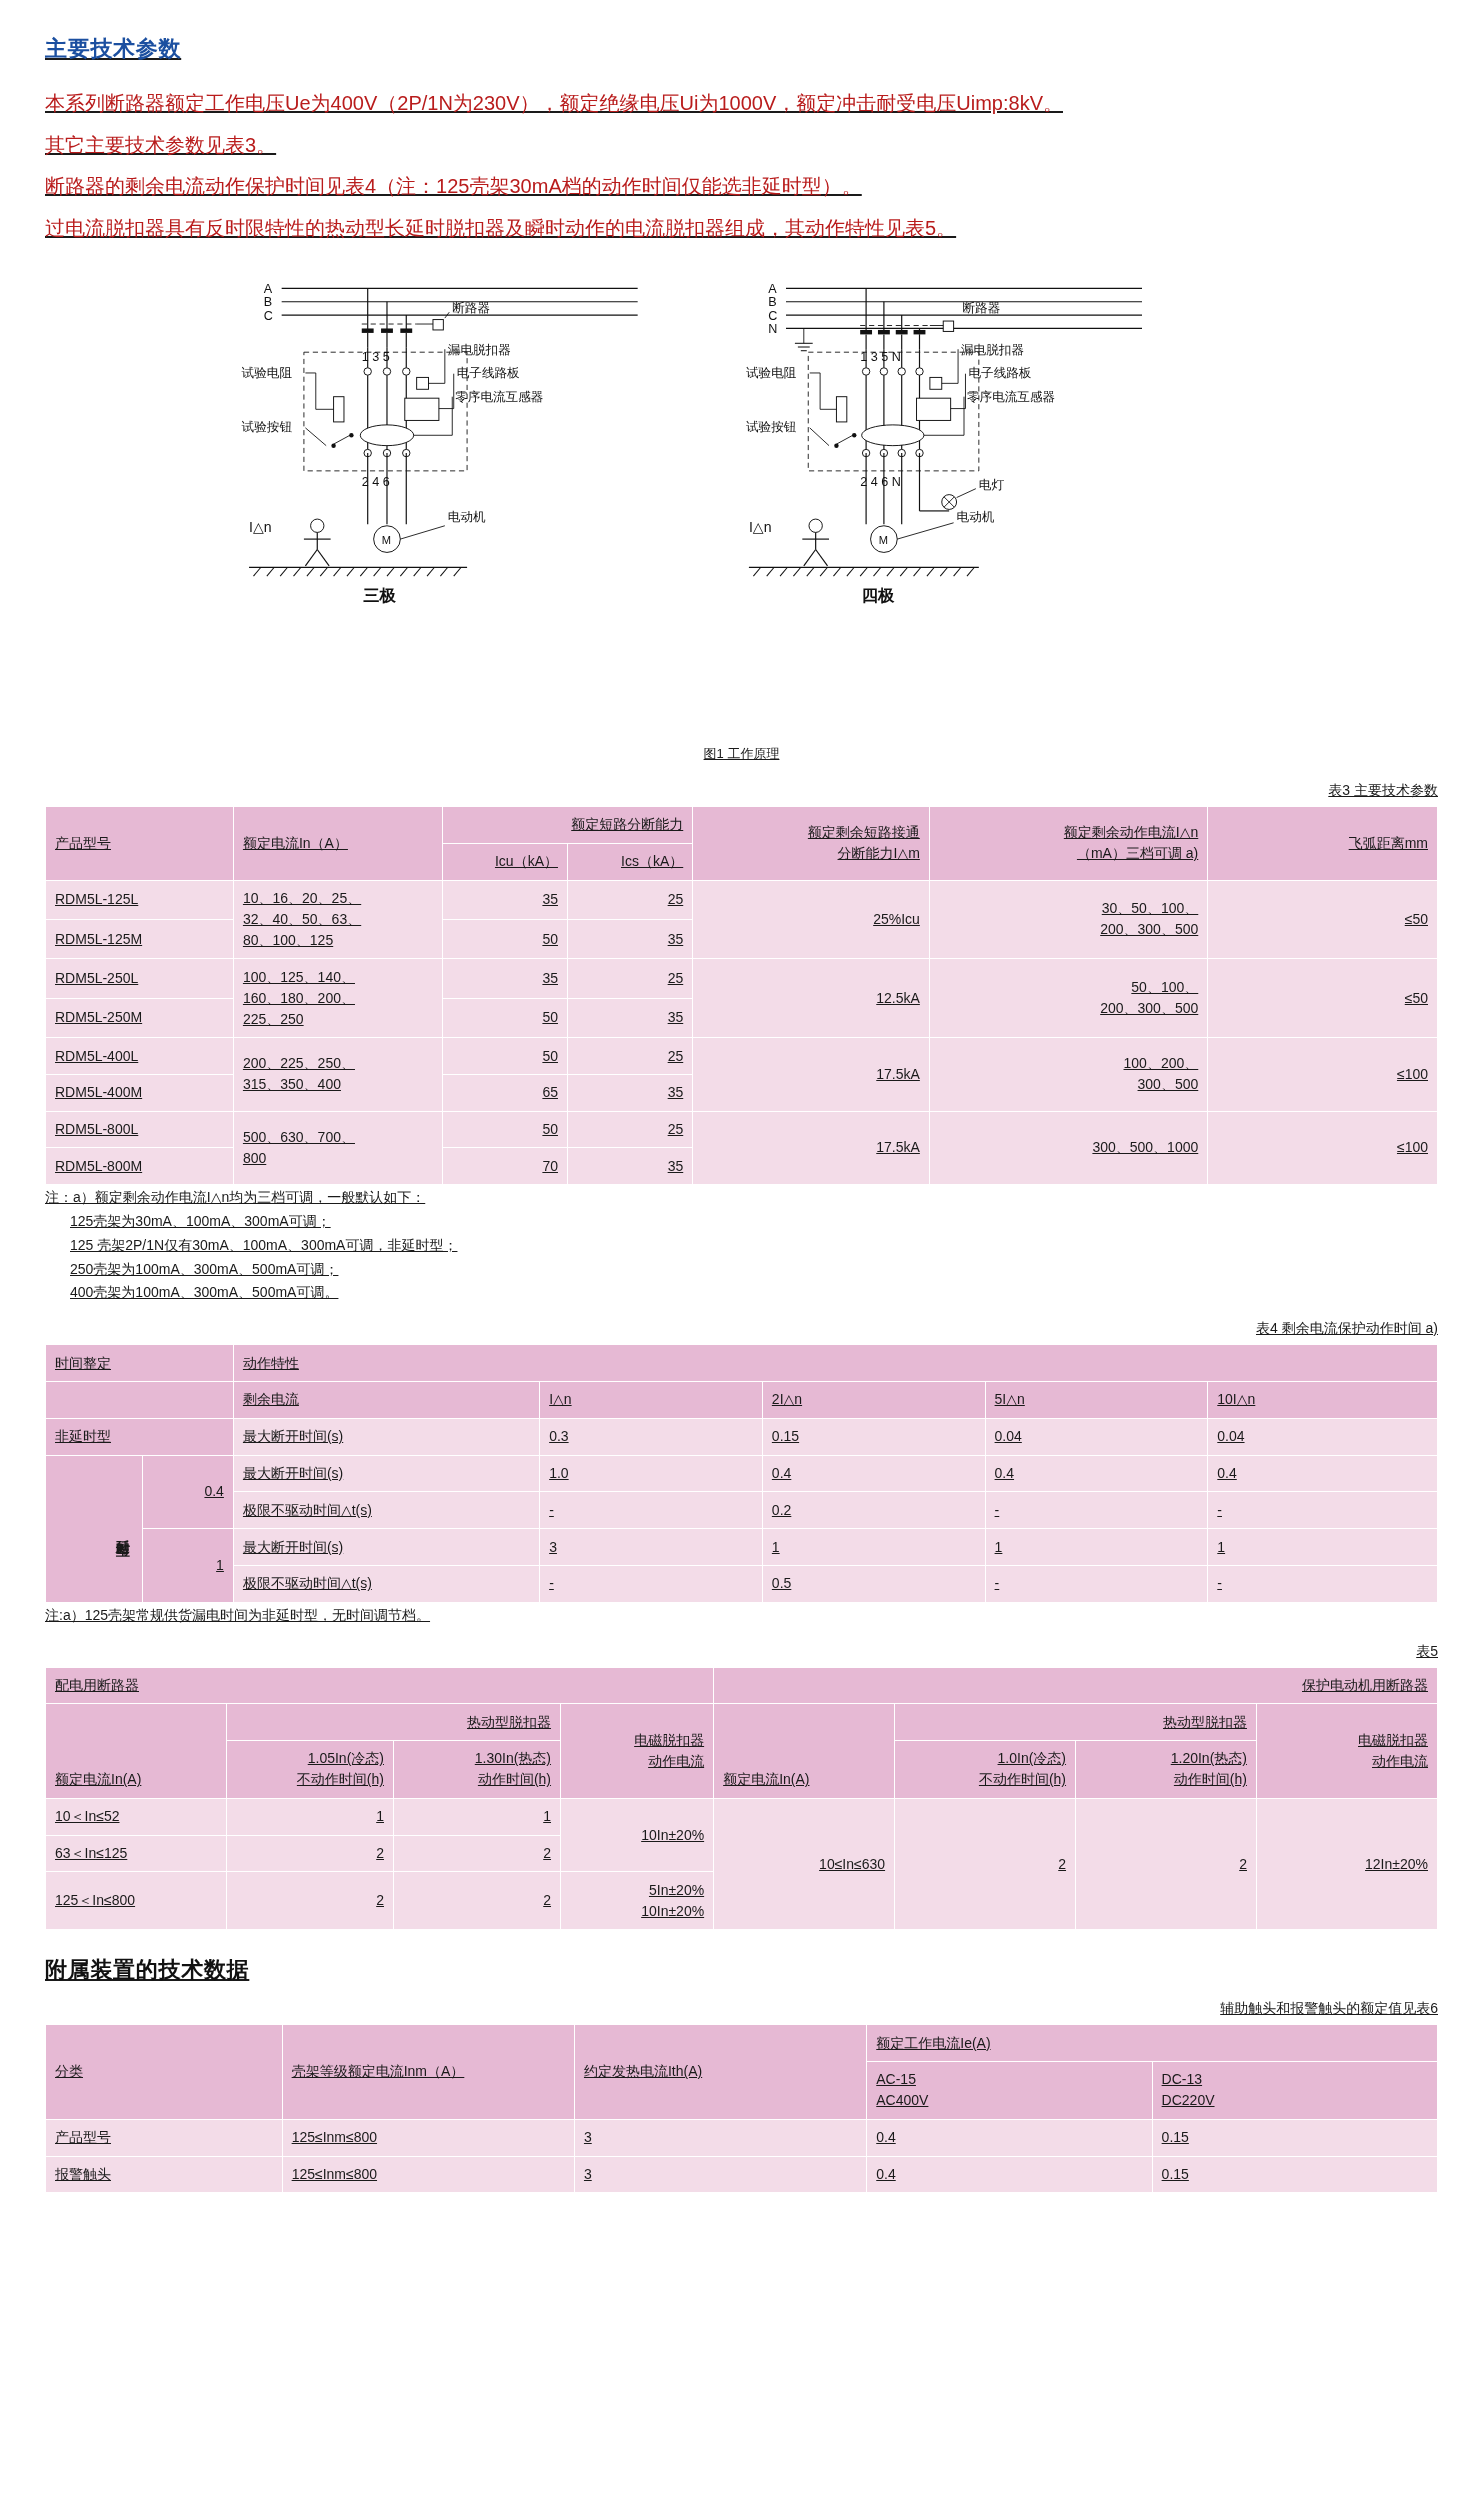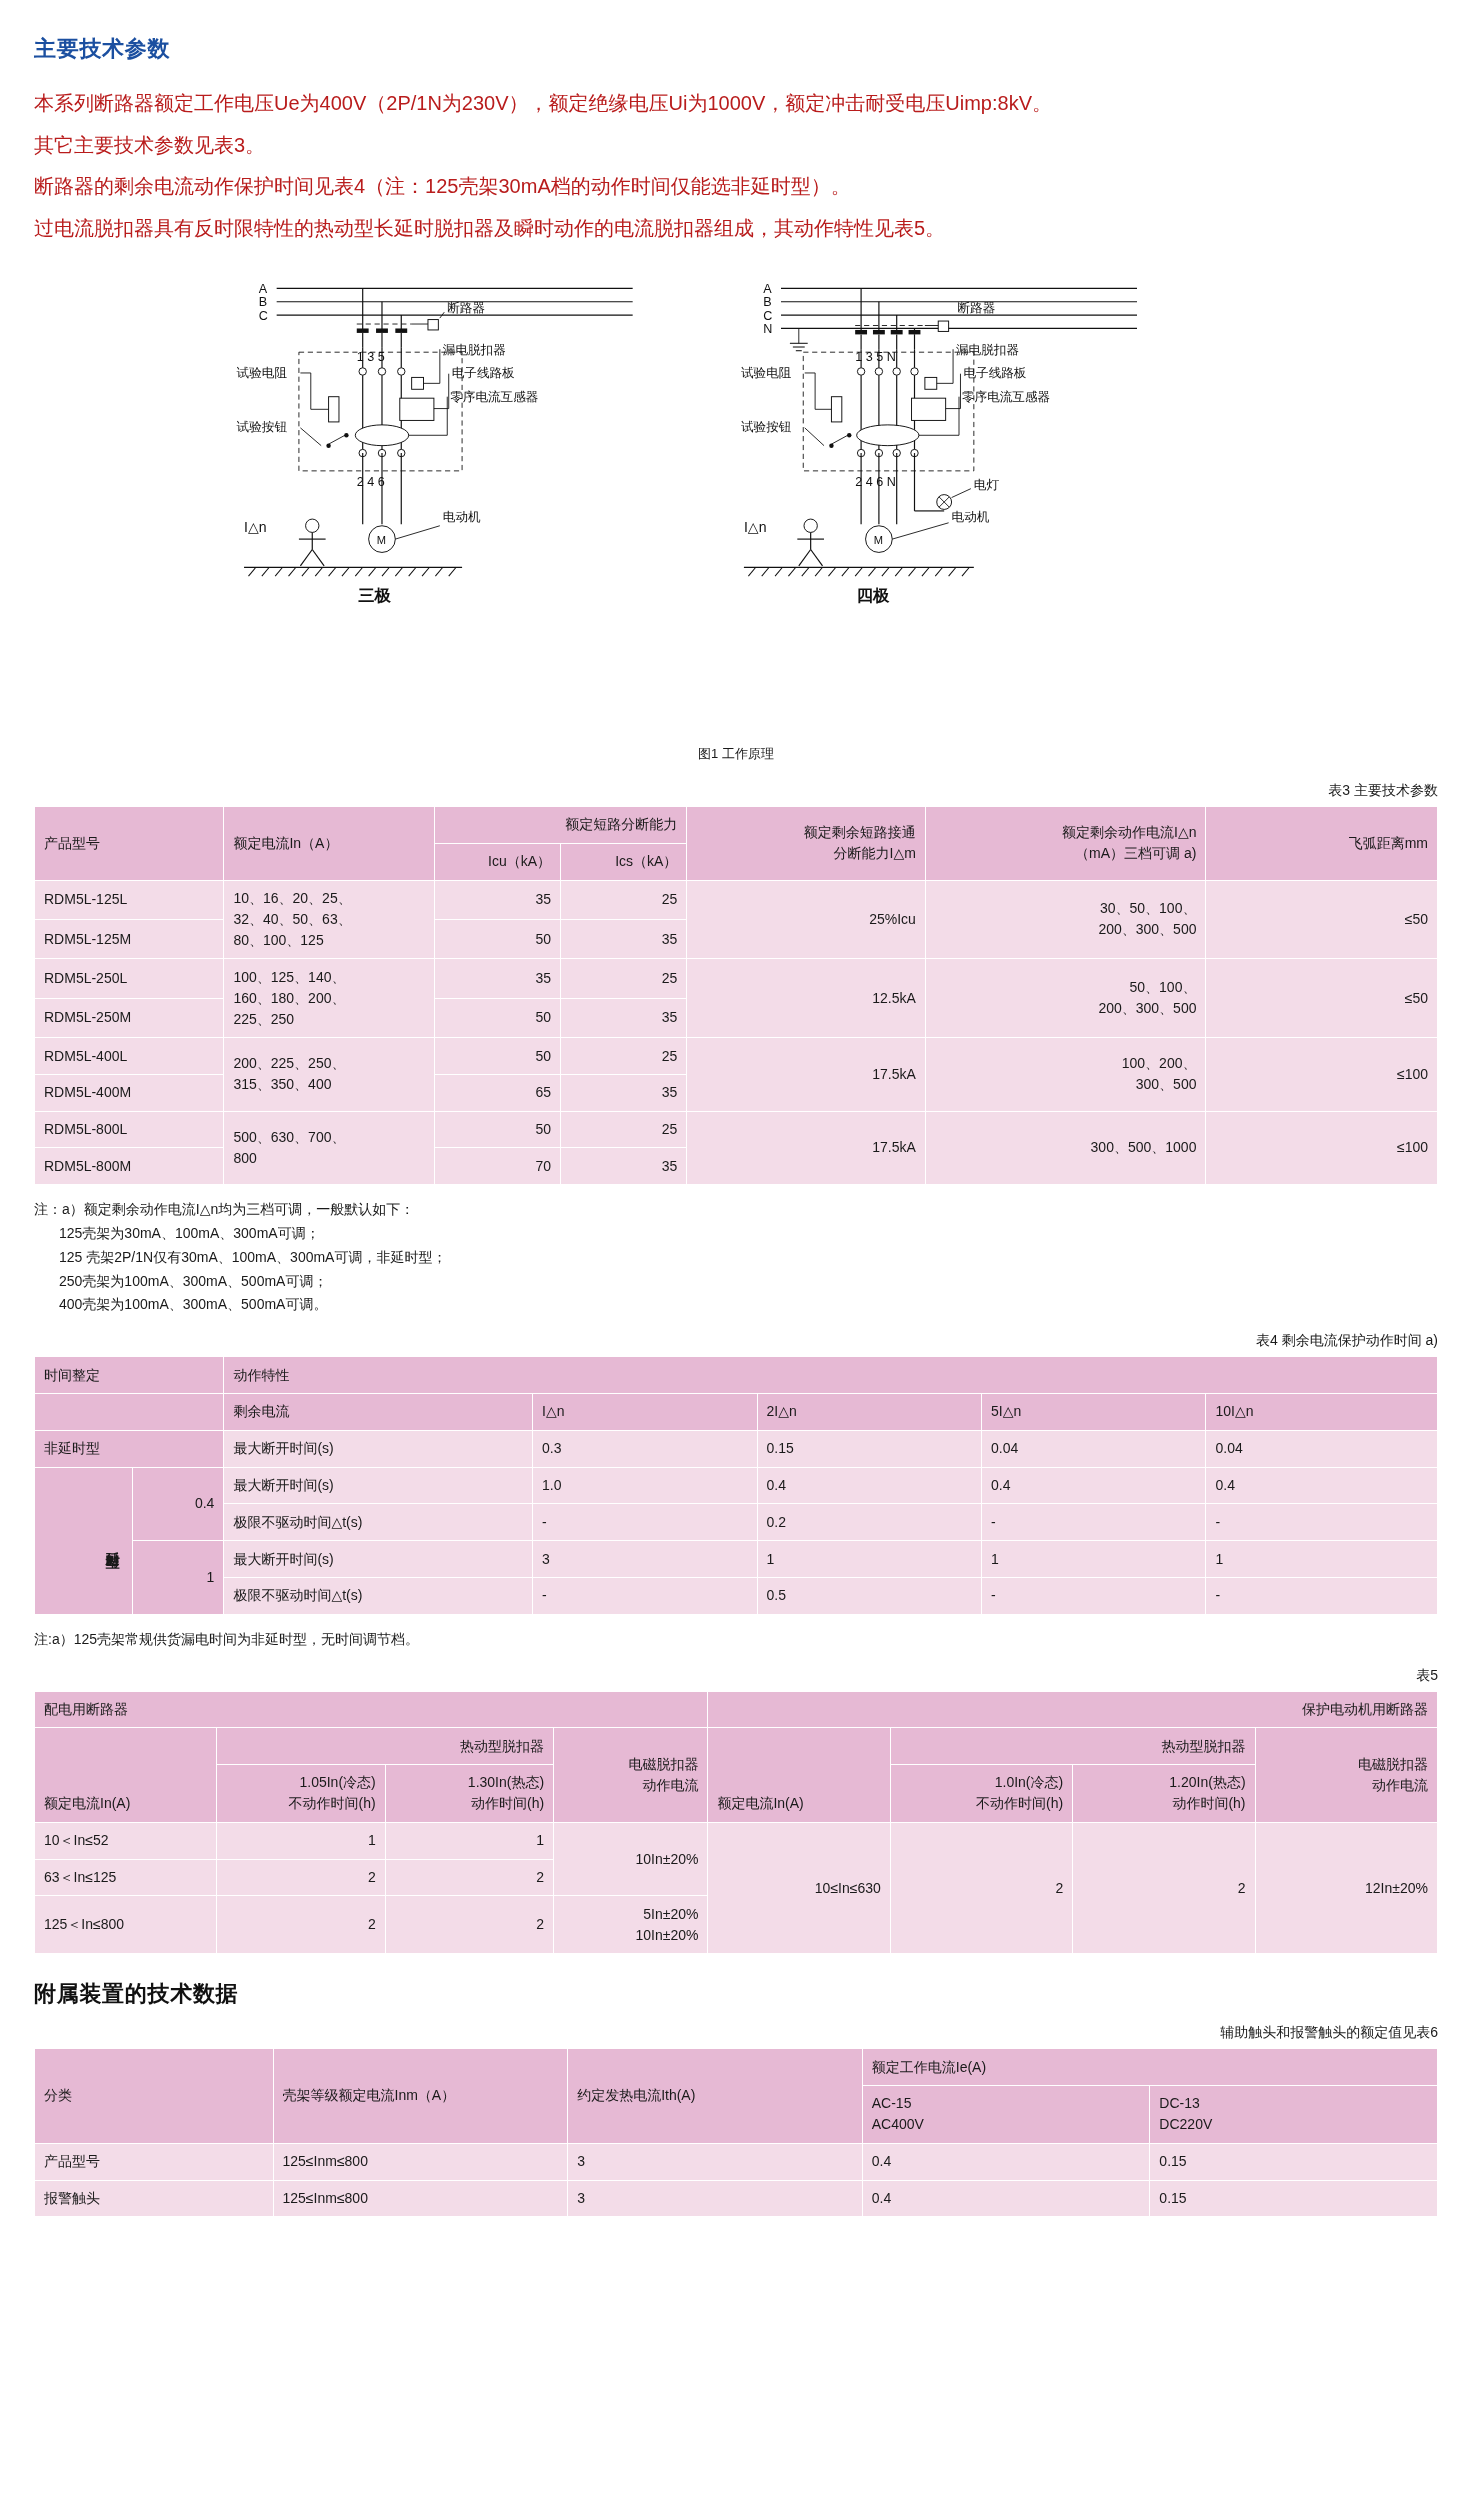--- a/index.html
+++ b/index.html
@@ -4,21 +4,21 @@
 <style>
   html,body{margin:0;padding:0;}
   body{
     width:1483px;
     font-family:"Liberation Sans","DejaVu Sans",sans-serif;
     color:#1a1a1a;
     background:#ffffff;
     -webkit-font-smoothing:antialiased;
   }
   .page{width:1483px;min-height:2512px;position:relative;padding:0;box-sizing:border-box;}
-  .inner{padding:34px 45px 30px 34px;}
+  .inner{padding:34px 45px 30px 45px;text-decoration:underline;}
 
   h2.section-title{
     color:#1b4fa0;
     font-size:22px;
     font-weight:bold;
     margin:0 0 21px 0;
     letter-spacing:0.7px;
   }
   h2.section-title2{
     color:#111;
@@ -57,21 +57,21 @@
     line-height:1.5;
   }
   table.grid td.hdr{
     background:#e6b9d4;
   }
   table.grid td.c{text-align:right;}
 
   .note{
     font-size:14px;
     line-height:1.7;
-    margin:13px 0 0 0;
+    margin:1px 0 0 0;
   }
   .note .ind{display:block;padding-left:25px;}
 
   
   svg.schematic{display:block;margin:0 auto;}
   .lbl{font-family:"Liberation Sans","DejaVu Sans",sans-serif;font-size:17px;fill:#111;}
   .lbl-s{font-family:"Liberation Sans","DejaVu Sans",sans-serif;font-size:15px;fill:#111;}
   .lbl-b{font-family:"Liberation Sans","DejaVu Sans",sans-serif;font-size:19px;fill:#111;}
   .pole-cap{font-family:"Liberation Sans","DejaVu Sans",sans-serif;font-size:22px;fill:#111;font-weight:bold;}
   .wire{stroke:#111;stroke-width:1.6;fill:none;}

